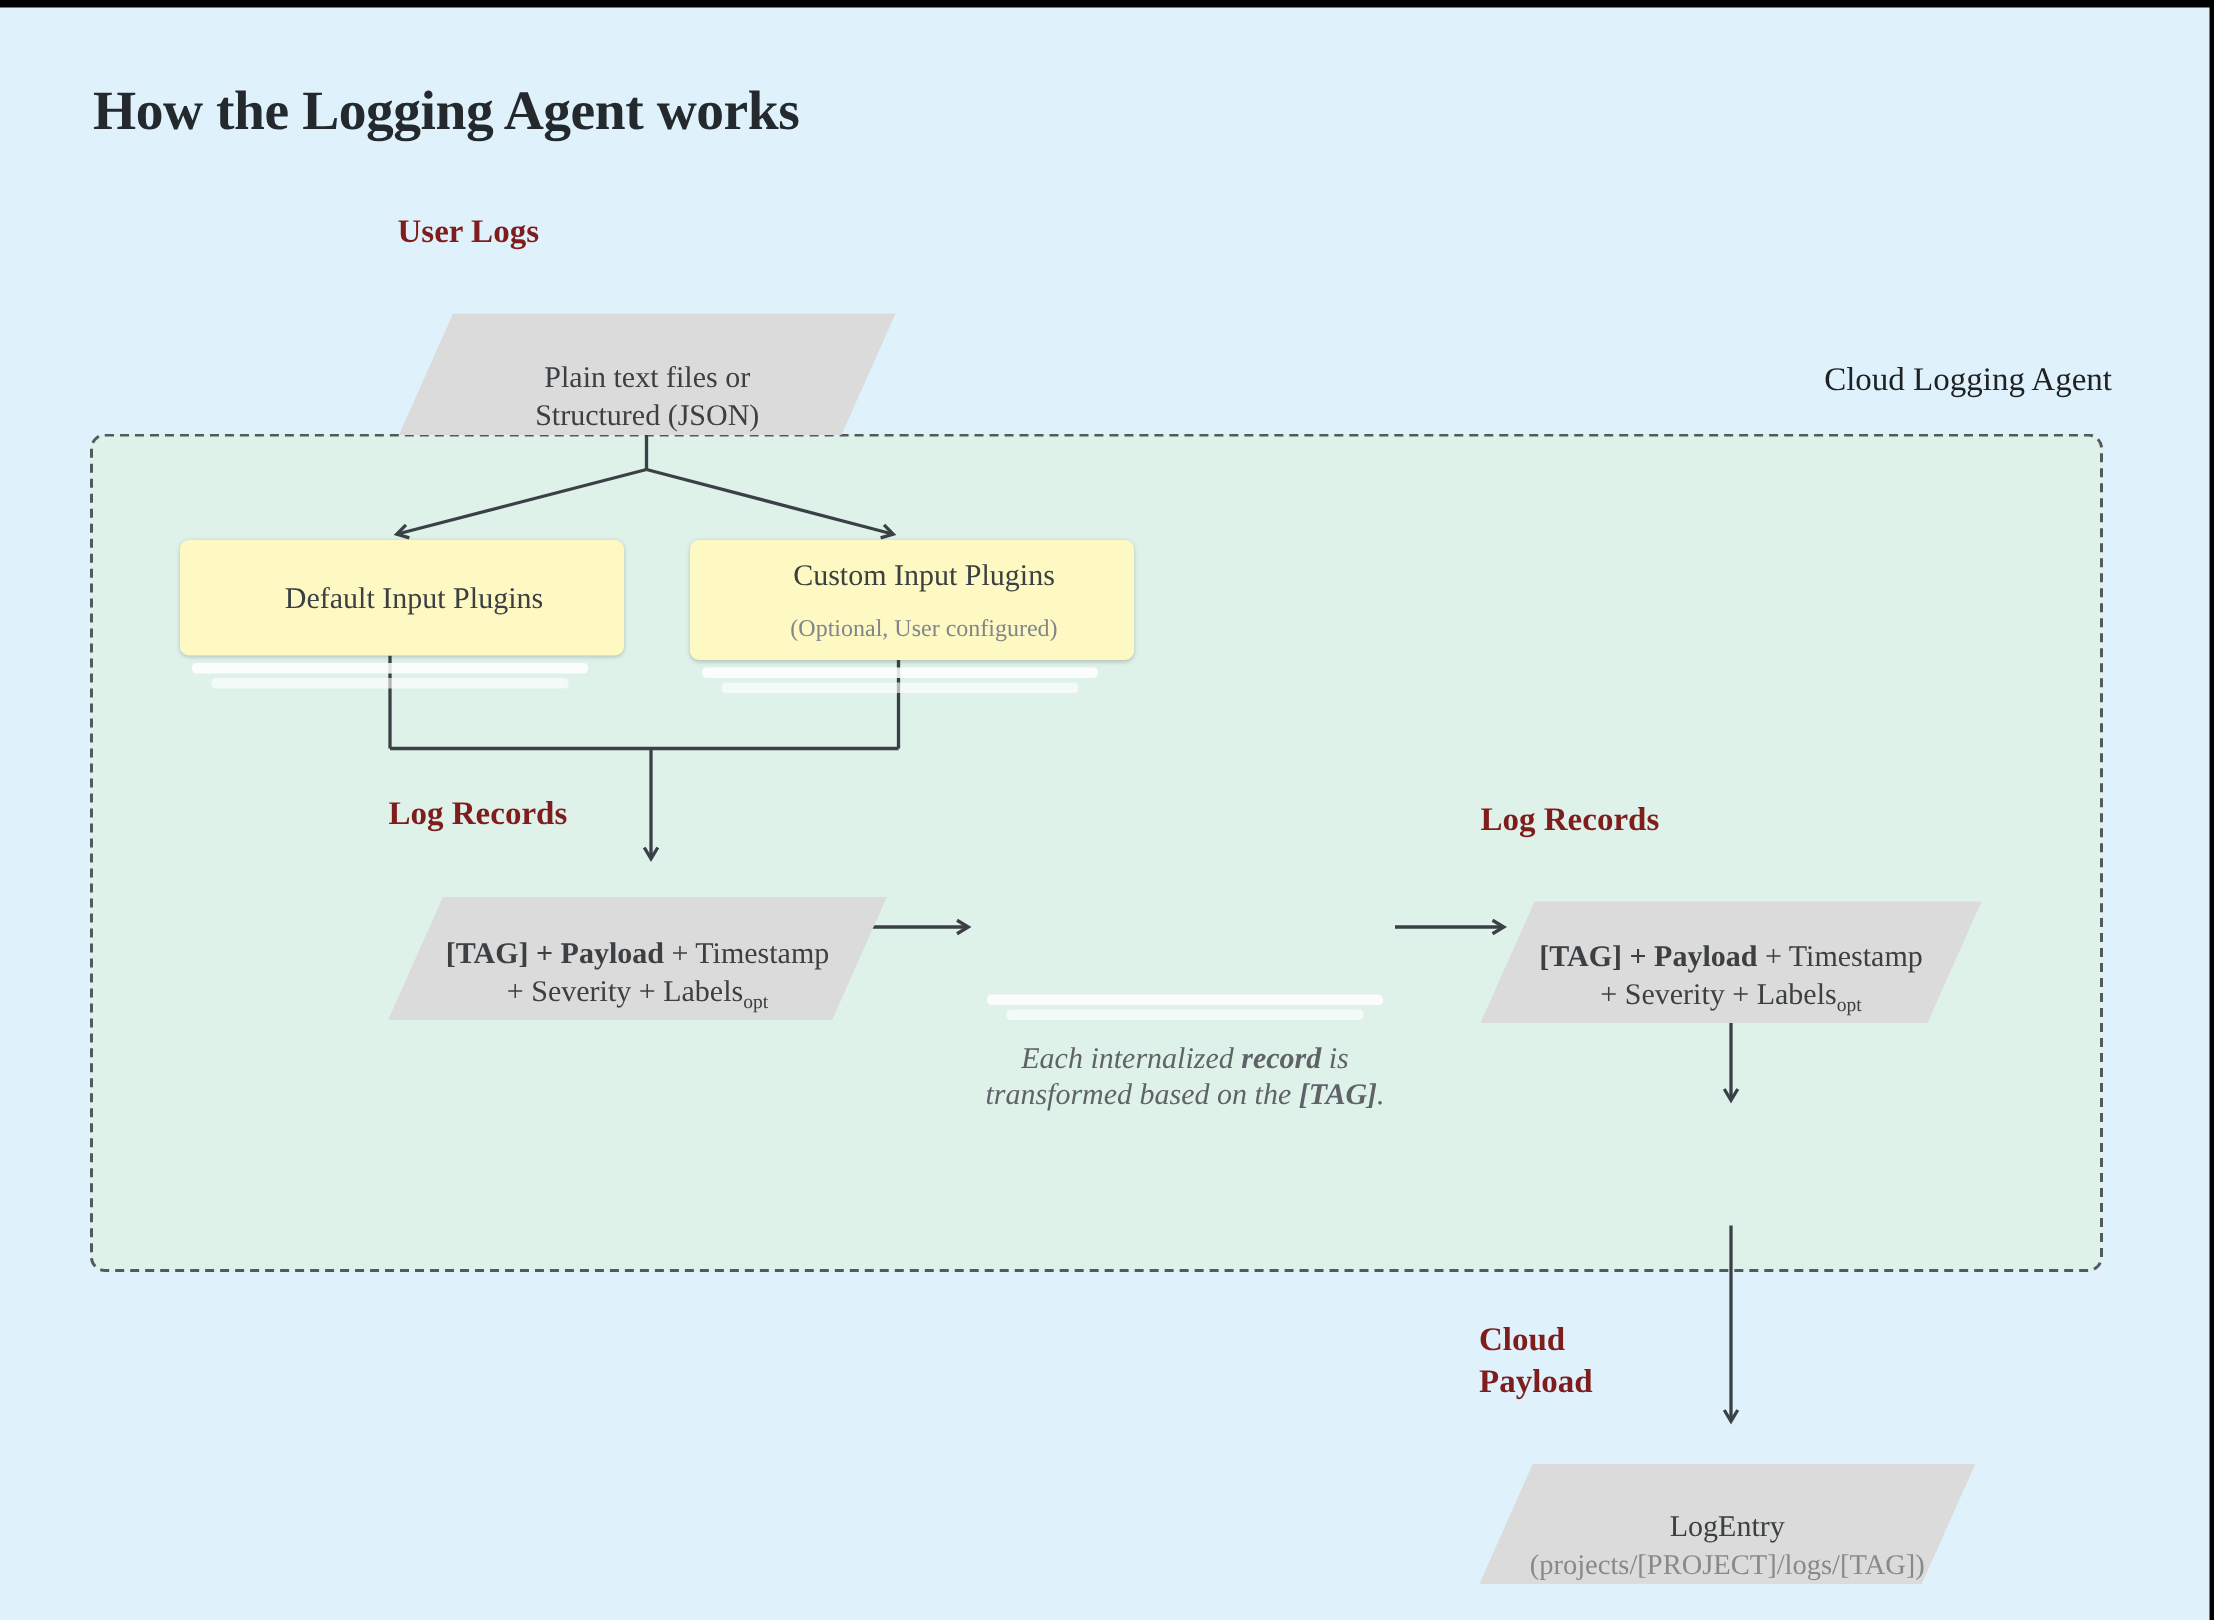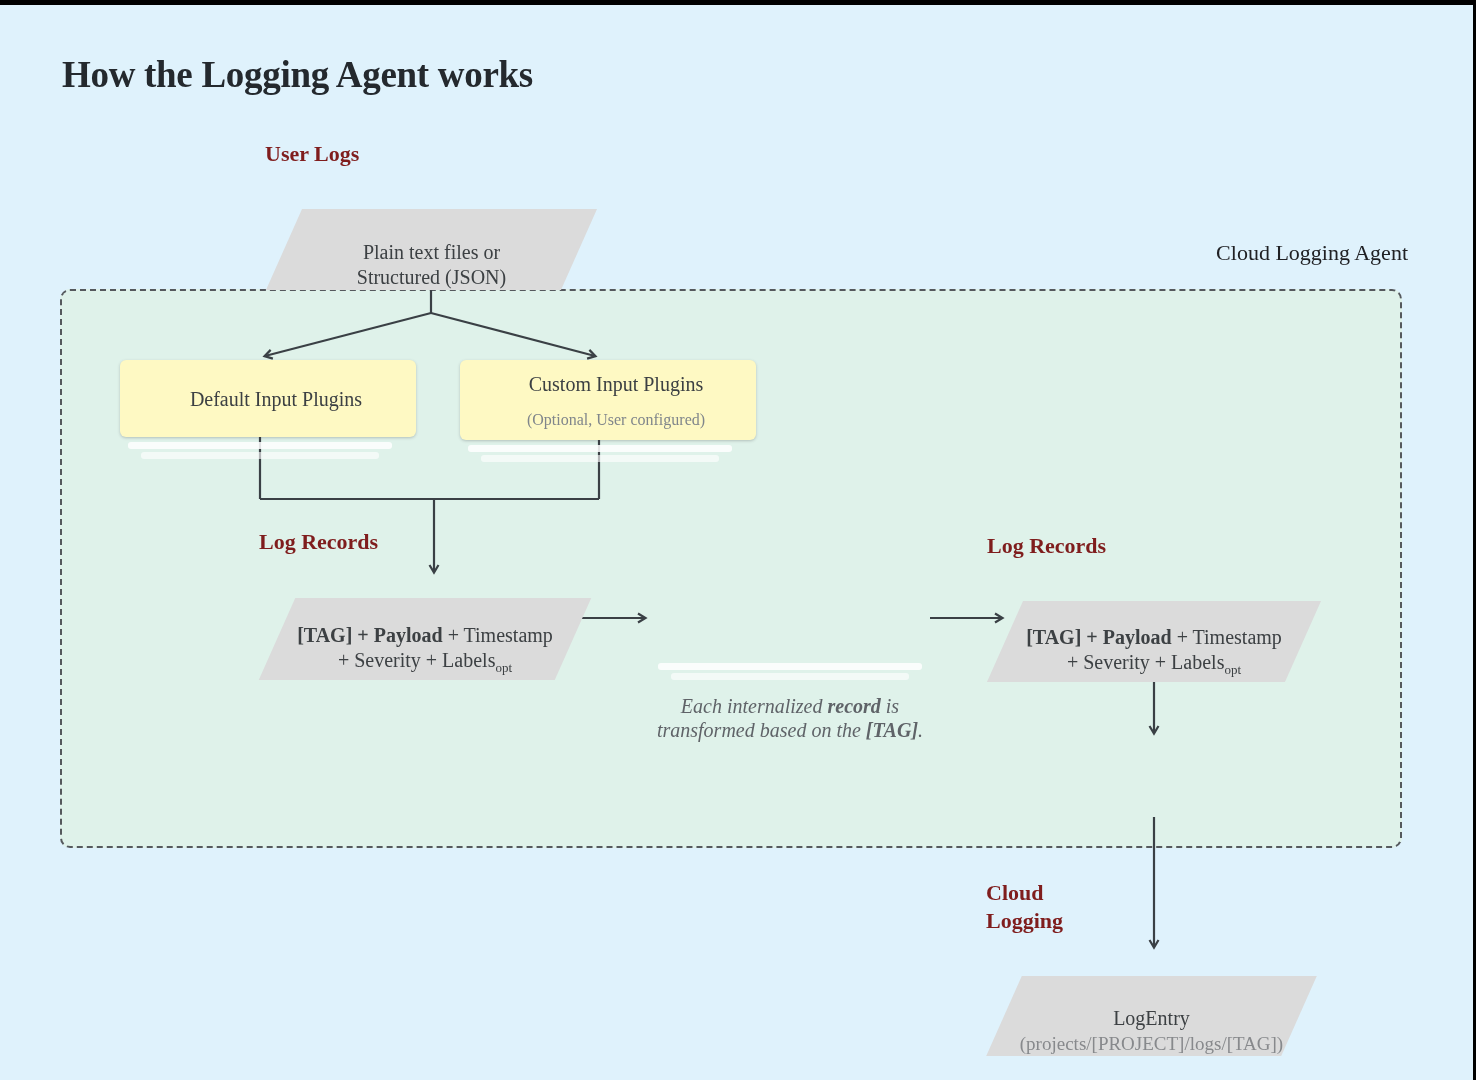--- a/index.html
+++ b/index.html
@@ -146,21 +146,21 @@
       </div>
       <div>
         <span>+ Severity + Labels</span><sub class="opt">opt</sub>
       </div>
     </div>
   </div>
 
 
   <div class="lbl lbl-stack" style="left:986px; top:879px;">
     <div>Cloud</div>
-    <div>Logging</div>
+    <div>Payload</div>
   </div>
 
   <div class="para" style="left:985px; top:954px; width:333px; height:80px;">
     <div class="para-bg"></div>
     <div class="para-text">
       <div>LogEntry</div>
       <div class="para-sub">(projects/[PROJECT]/logs/[TAG])</div>
     </div>
   </div>
 

